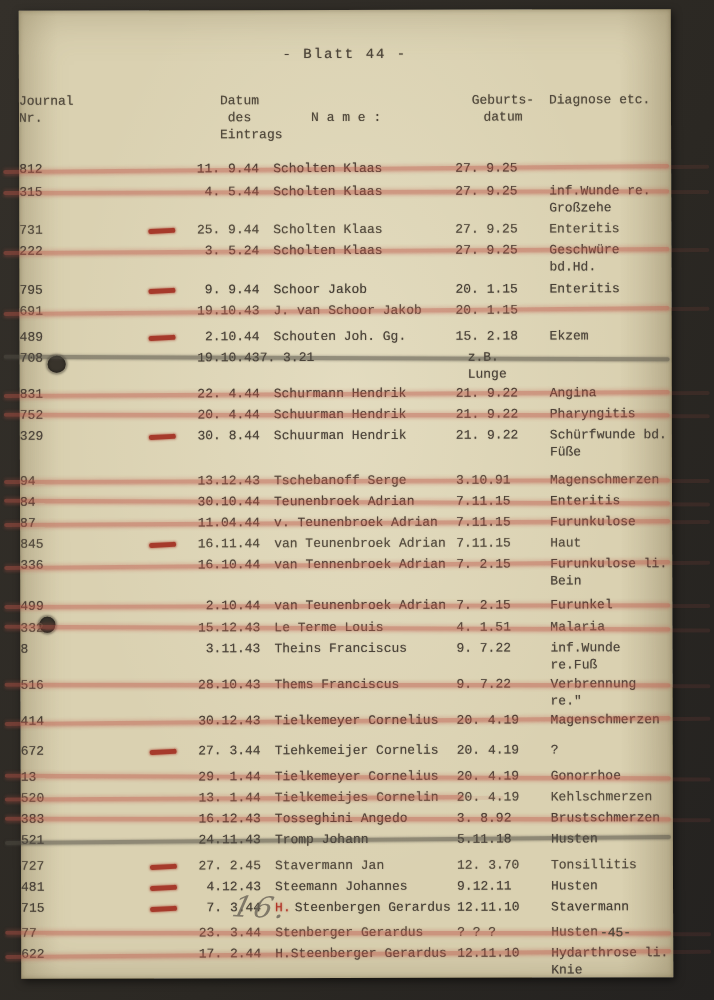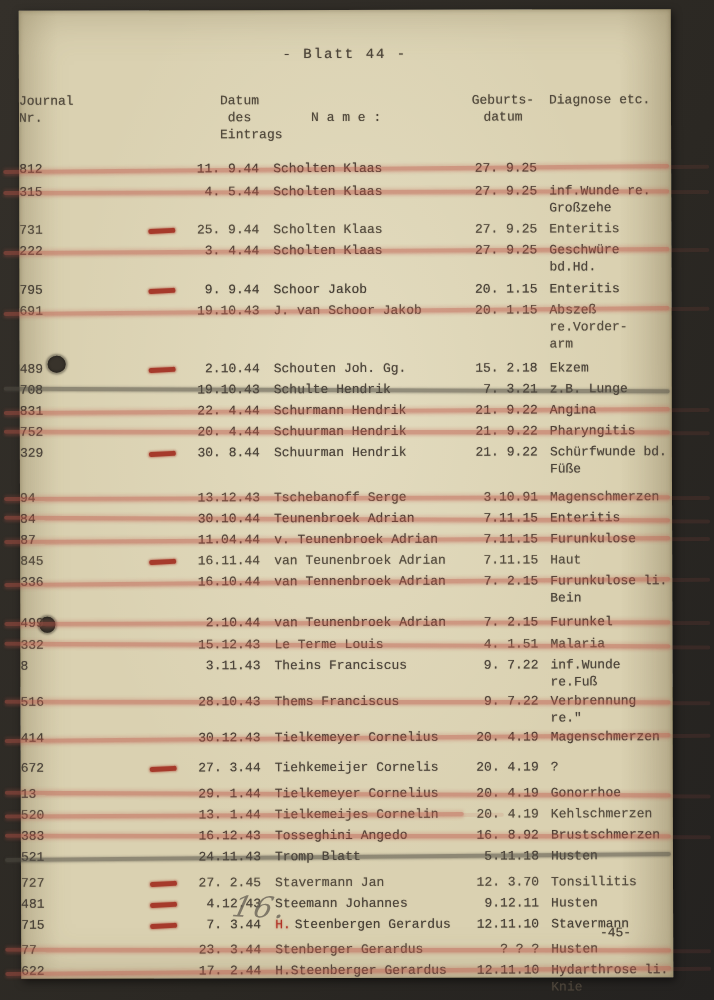--- a/index.html
+++ b/index.html
@@ -31,21 +31,21 @@
 
   .content{position:absolute;left:0;top:82px;right:0;}
   .grid{
     display:grid;
     grid-template-columns:120px 40px 80px 196px 82px 1fr;
     align-items:start;
   }
   .c-journal{text-align:left;}
   .c-date{text-align:right;}
   .c-name{padding-left:14px;white-space:nowrap;}
-  .c-birth{text-align:right;white-space:nowrap;}
+  .c-birth{text-align:left;white-space:nowrap;}
   .c-diag{padding-left:12px;white-space:pre-line;}
 
   .header{font-size:13px;line-height:17px;color:#51493c;
     text-shadow:0 0 1px rgba(81,73,60,.65);margin-bottom:17px;}
   .header .c-date{text-align:center;padding-left:5px;margin-left:36px;}
   .header .c-birth{text-align:center;padding-left:14px;font-family:Liberation Mono, monospace;}
   .header .h-name{padding-left:52px;}
   .header .c-journal .l2{padding-right:8px;}
 
   .rows{font-size:13px;color:#4c443a;}
@@ -135,57 +135,54 @@
             <div class="c-journal">731</div>
             <div class="c-mark"><span class="dash"></span></div>
             <div class="c-date">25. 9.44</div>
             <div class="c-name">Scholten Klaas</div>
             <div class="c-birth">27. 9.25</div>
             <div class="c-diag">Enteritis</div>
           </div>
           <div class="row grid">
             <div class="c-journal">222</div>
             <div class="c-mark"></div>
-            <div class="c-date">3. 4.44</div>
+            <div class="c-date">3. 5.24</div>
             <div class="c-name">Scholten Klaas</div>
             <div class="c-birth">27. 9.25</div>
             <div class="c-diag">Geschwüre bd.Hd.</div>
             <div class="strike red" style="transform: rotate(-0.18deg);"></div>
           </div>
           <div class="row grid" style="margin-top: 3px;">
             <div class="c-journal">795</div>
             <div class="c-mark"><span class="dash"></span></div>
             <div class="c-date">9. 9.44</div>
             <div class="c-name">Schoor Jakob</div>
             <div class="c-birth">20. 1.15</div>
             <div class="c-diag">Enteritis</div>
           </div>
           <div class="row grid">
             <div class="c-journal">691</div>
             <div class="c-mark"></div>
             <div class="c-date">19.10.43</div>
             <div class="c-name">J. van Schoor Jakob</div>
             <div class="c-birth">20. 1.15</div>
-            <div class="c-diag">Abszeß re.Vorder-
-arm</div>
             <div class="strike red" style="transform: rotate(-0.36deg);"></div>
           </div>
           <div class="row grid" style="margin-top: 5px;">
             <div class="c-journal">489</div>
             <div class="c-mark"><span class="dash"></span></div>
             <div class="c-date">2.10.44</div>
             <div class="c-name">Schouten Joh. Gg.</div>
             <div class="c-birth">15. 2.18</div>
             <div class="c-diag">Ekzem</div>
           </div>
           <div class="row grid">
             <div class="c-journal">708</div>
             <div class="c-mark"></div>
             <div class="c-date">19.10.43</div>
-            <div class="c-name">Schulte Hendrik</div>
             <div class="c-birth">7. 3.21</div>
             <div class="c-diag">z.B. Lunge</div>
             <div class="strike dark" style="transform: rotate(0.36deg);"></div>
           </div>
           <div class="row grid">
             <div class="c-journal">831</div>
             <div class="c-mark"></div>
             <div class="c-date">22. 4.44</div>
             <div class="c-name">Schurmann Hendrik</div>
             <div class="c-birth">21. 9.22</div>
@@ -323,29 +320,29 @@
             <div class="c-name">Tielkemeijes Cornelin</div>
             <div class="c-birth">20. 4.19</div>
             <div class="c-diag">Kehlschmerzen</div>
             <div class="strike red partial" style="transform: rotate(-0.18deg);"></div>
           </div>
           <div class="row grid">
             <div class="c-journal">383</div>
             <div class="c-mark"></div>
             <div class="c-date">16.12.43</div>
             <div class="c-name">Tosseghini Angedo</div>
-            <div class="c-birth">16. 8.92</div>
+            <div class="c-birth">3. 8.92</div>
             <div class="c-diag">Brustschmerzen</div>
             <div class="strike red" style="transform: rotate(0.18deg);"></div>
           </div>
           <div class="row grid">
             <div class="c-journal">521</div>
             <div class="c-mark"></div>
             <div class="c-date">24.11.43</div>
-            <div class="c-name">Tromp Blatt</div>
+            <div class="c-name">Tromp Johann</div>
             <div class="c-birth">5.11.18</div>
             <div class="c-diag">Husten</div>
             <div class="strike dark" style="transform: rotate(-0.36deg);"></div>
           </div>
           <div class="row grid" style="margin-top: 5px;">
             <div class="c-journal">727</div>
             <div class="c-mark"><span class="dash"></span></div>
             <div class="c-date">27. 2.45</div>
             <div class="c-name">Stavermann Jan</div>
             <div class="c-birth">12. 3.70</div>

